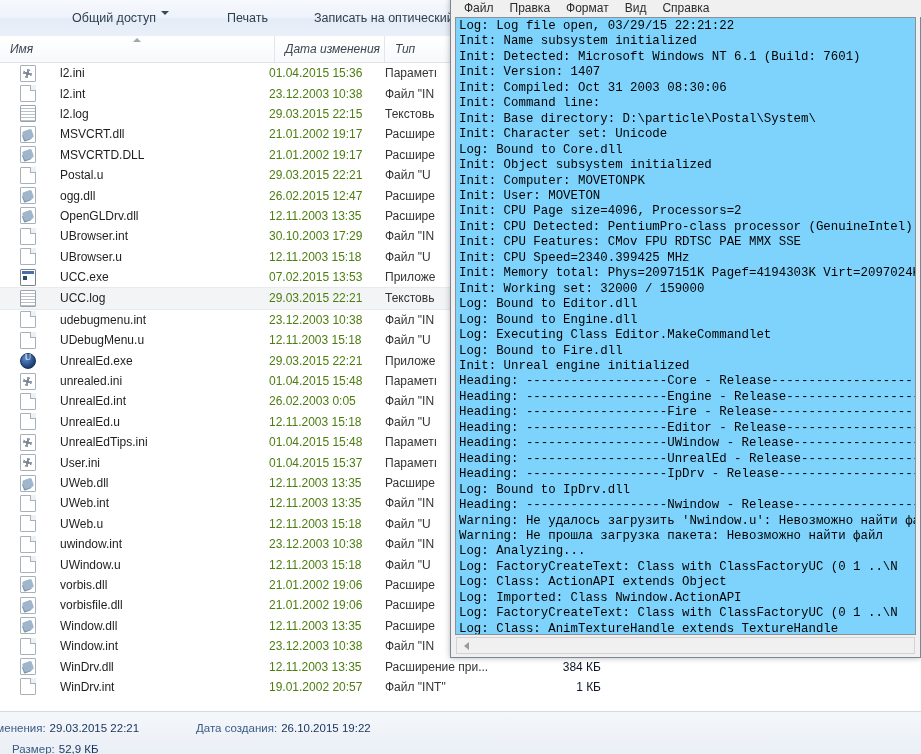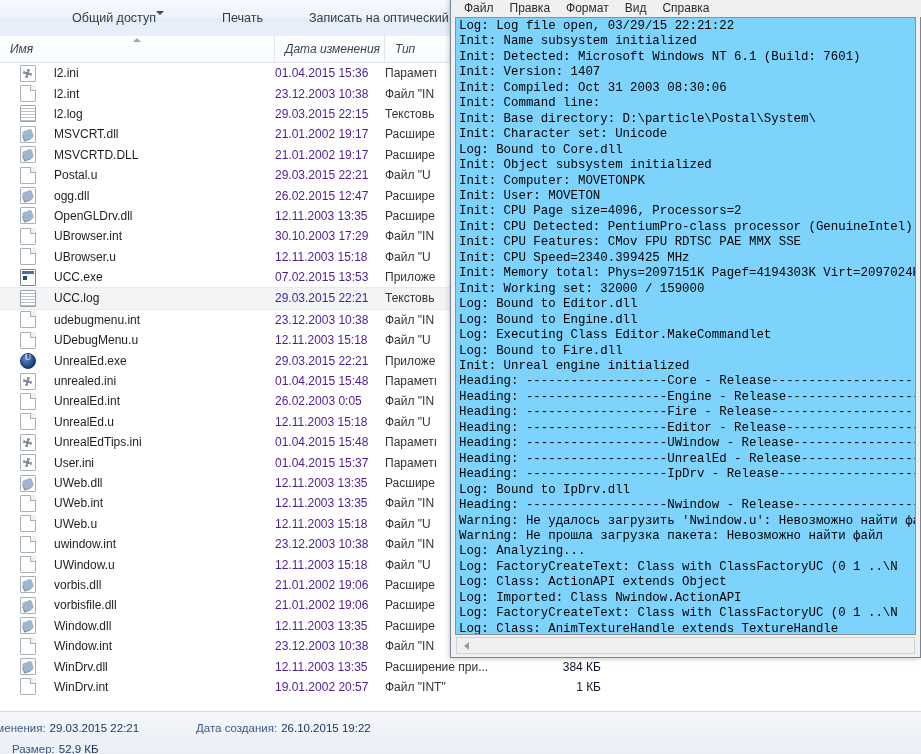--- a/index.html
+++ b/index.html
@@ -17,21 +17,21 @@
   }
   #explorer-toolbar{
     position:absolute;left:0;top:0;width:921px;height:36px;
     background:linear-gradient(to bottom,#f6f9fd 0%,#eef3fa 48%,#e4ecf7 52%,#e9f0f9 100%);
     border-bottom:1px solid #cfdae8;
     display:flex;align-items:center;
   }
   .tb-btn{
     font-size:12.5px;color:#2c3e50;padding:4px 9px;margin-left:4px;
     white-space:nowrap;border:1px solid transparent;border-radius:3px;
-    display:flex;align-items:flex-start;
+    display:flex;align-items:flex-start;gap:5px;
   }
   .tb-btn:first-child{margin-left:62px;}
   .caret{
     width:0;height:0;border-left:4px solid transparent;border-right:4px solid transparent;
     border-top:4px solid #3a4a5c;display:inline-block;
   }
 
   
   #col-header{
     position:absolute;left:0;top:36px;width:921px;height:27px;
@@ -58,22 +58,22 @@
   
   #file-list{
     position:absolute;left:0;top:63px;width:921px;height:648px;
     background:#ffffff;overflow:hidden;
   }
   .row{
     position:relative;height:20.4px;display:flex;align-items:center;
     font-size:12px;color:#1e1e1e;
   }
   .row.selected{background:#f2f4f6;border-top:1px solid #e8eaec;border-bottom:1px solid #e8eaec;}
-  .cell-name{position:absolute;left:20px;width:250px;display:flex;align-items:center;gap:18px;overflow:hidden;white-space:nowrap;}
-  .cell-date{position:absolute;left:275px;width:110px;color:#4c1d95;white-space:nowrap;}
+  .cell-name{position:absolute;left:20px;width:250px;display:flex;align-items:center;gap:24px;overflow:hidden;white-space:nowrap;}
+  .cell-date{position:absolute;left:269px;width:110px;color:#4d7c0f;white-space:nowrap;}
   .cell-type{position:absolute;left:385px;width:122px;color:#333;white-space:nowrap;overflow:hidden;text-overflow:ellipsis;}
   .cell-size{position:absolute;left:507px;width:110px;text-align:right;padding-right:16px;color:#0f172a;box-sizing:border-box;}
 
   
   .ic{width:14px;height:15px;position:relative;flex:0 0 14px;}
   .ic-page{background:#fff;border:1px solid #a8b0b8;border-radius:1px;}
   .ic-page::after{content:"";position:absolute;right:-1px;top:-1px;width:5px;height:5px;
     background:#eef1f4;border-left:1px solid #a8b0b8;border-bottom:1px solid #a8b0b8;}
   .ic-log{background:#fff;border:1px solid #9aa3ab;border-radius:1px;
     background-image:repeating-linear-gradient(to bottom,transparent 0 2px,#b9c1c8 2px 3px);

